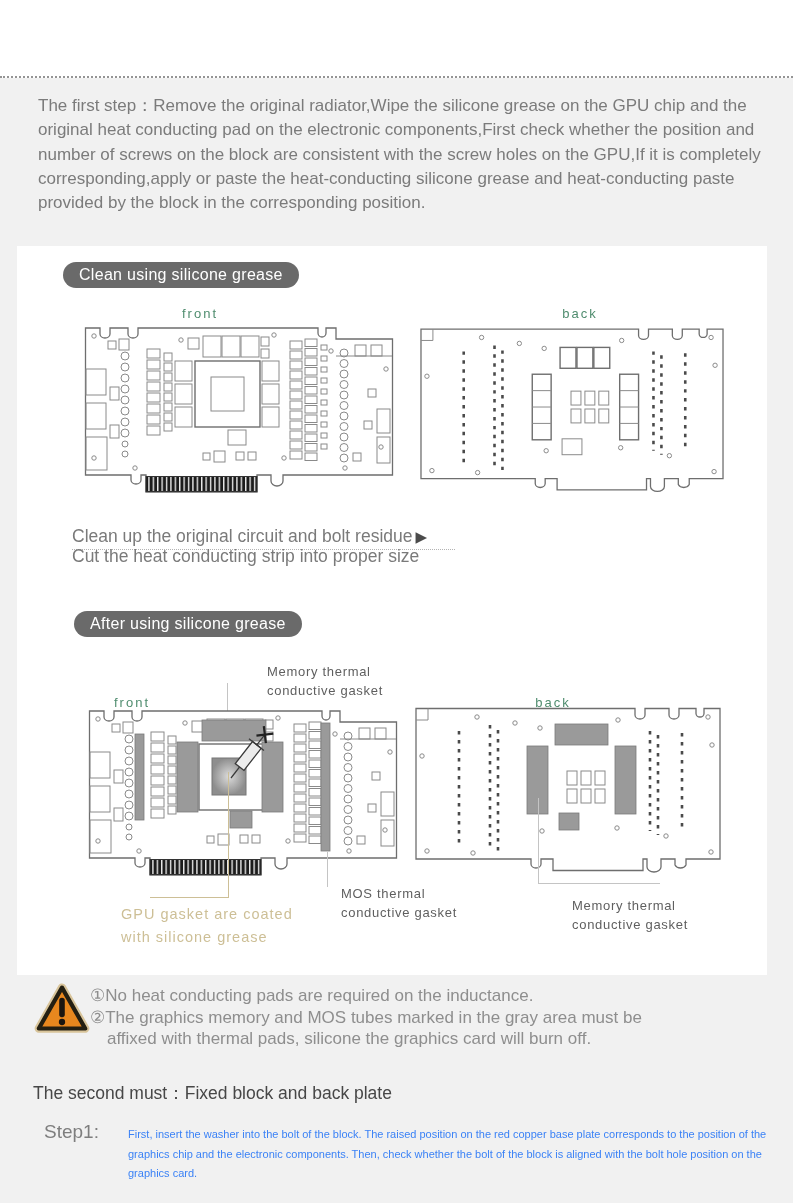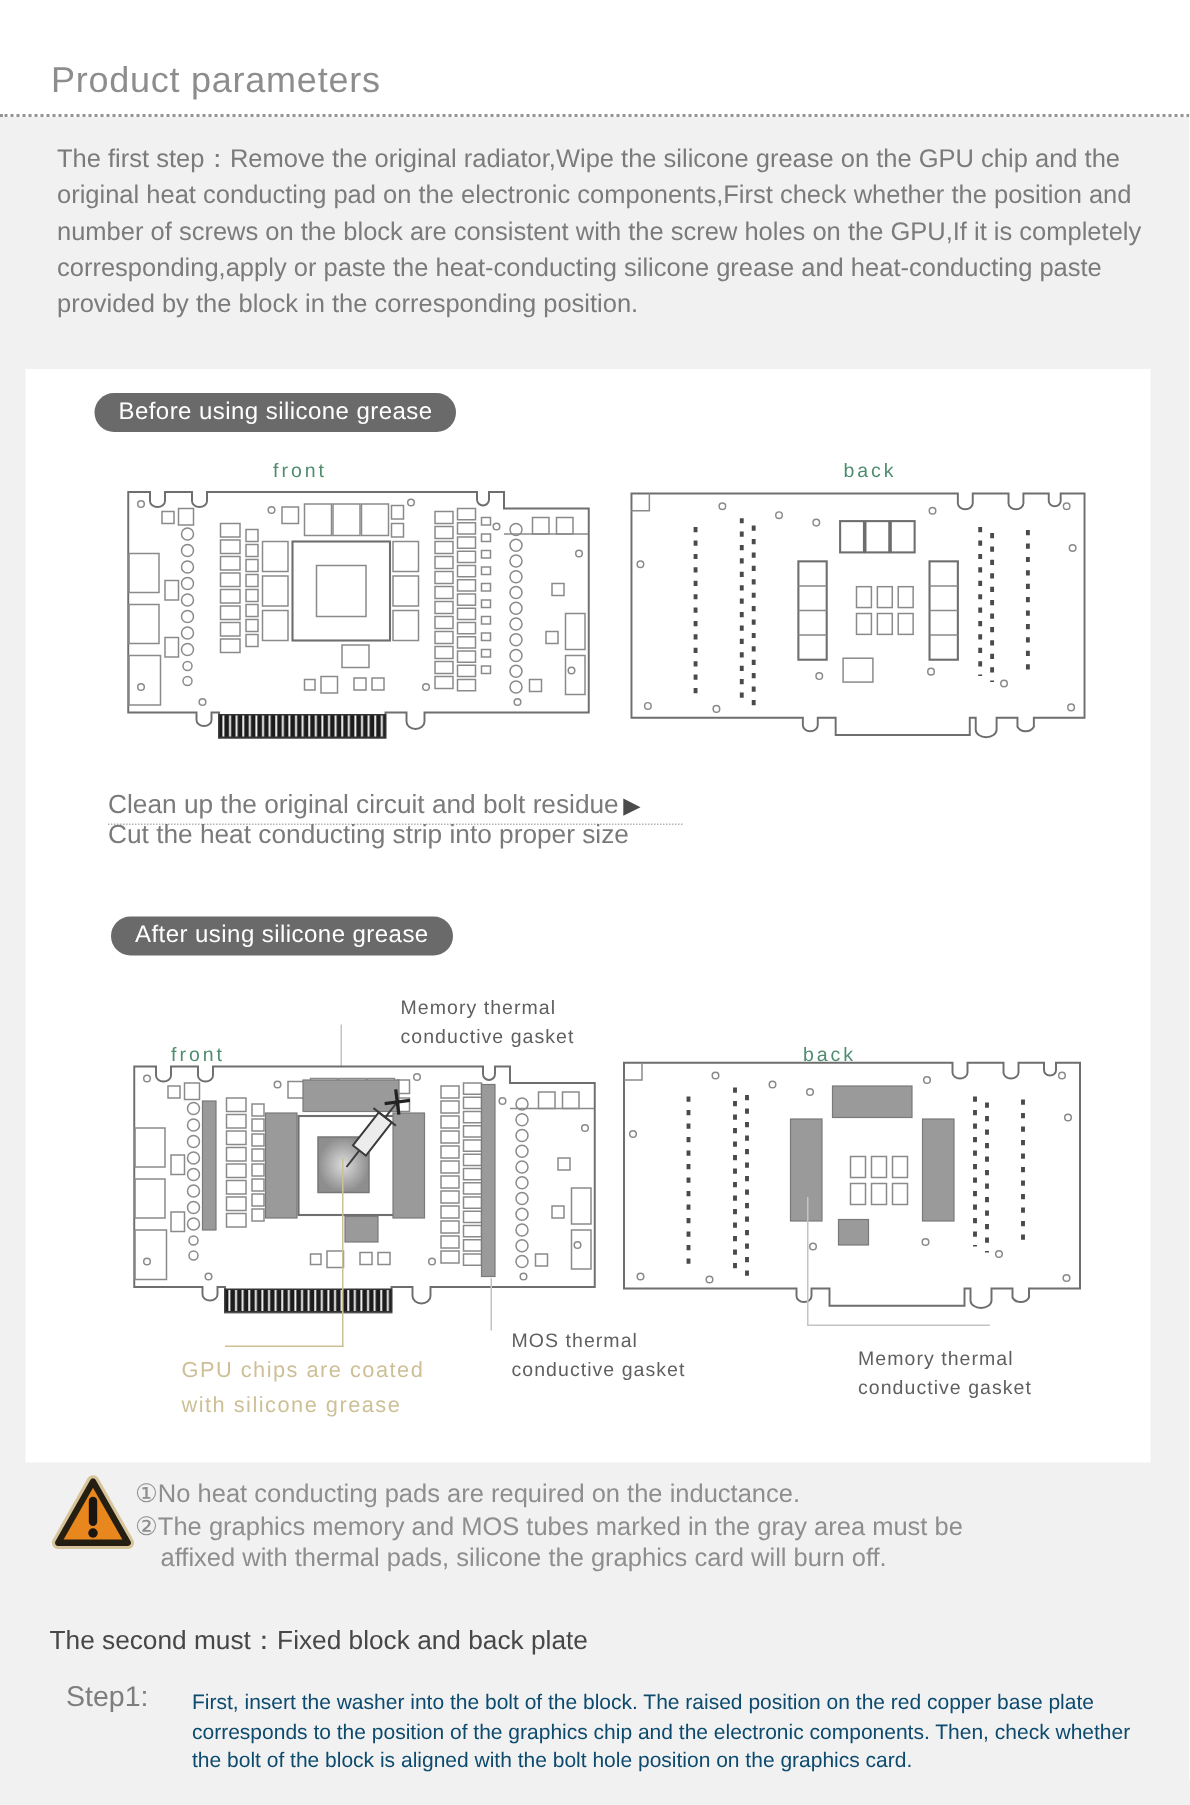--- a/index.html
+++ b/index.html
@@ -55,34 +55,33 @@
   .leader-tan{background:#cdbf96}
   #ld-gpu-v{left:228px;top:772px;width:1px;height:126px}
   #ld-gpu-h{left:150px;top:897px;width:79px;height:1px}
 
   #warn-icon{left:34px;top:983px;width:56px;height:52px}
   .warn{left:90px;font-size:17px;color:#8e8e8e;white-space:nowrap}
   #warn1{top:985px} #warn2{top:1007px} #warn3{left:107px;top:1029px}
 
   .h2{left:33px;top:1081px;font-size:17.5px;color:#474747}
   .step-label{left:44px;top:1121px;font-size:19px;color:#7e7e7e}
-  .step-text{left:128px;top:1125px;width:648px;font-size:14px;line-height:19.5px;color:#0c4a6e}
+  .step-text{left:128px;top:1125px;width:648px;font-size:11px;line-height:19.5px;color:#3b82f6}
 </style>
 </head>
 <body>
 
 <div class="page">
 
-  <div class="abs title">Product parameters</div>
   <div class="abs dotline"></div>
   <div class="abs graybg"></div>
   <div class="abs intro">The first step：Remove the original radiator,Wipe the silicone grease on the GPU chip and the original heat conducting pad on the electronic components,First check whether the position and number of screws on the block are consistent with the screw holes on the GPU,If it is completely corresponding,apply or paste the heat-conducting silicone grease and heat-conducting paste provided by the block in the corresponding position.</div>
   <div class="abs panel"></div>
 
-  <div class="abs badge" id="badge1">Before using silicone grease</div>
+  <div class="abs badge" id="badge1">Clean using silicone grease</div>
   <div class="abs pcb-label" id="lbl-front1">front</div>
   <div class="abs pcb-label" id="lbl-back1">back</div>
 
   <svg id="boardA" class="board" viewBox="0 0 310 170">
     <defs>
       <pattern id="pcieA" width="4.4" height="15" patternUnits="userSpaceOnUse">
         <rect width="4.4" height="15" fill="#1c1c1c"></rect>
           <rect x="2.7" width="1.3" height="15" fill="#f5f5f5"></rect>
       </pattern>
     </defs>
@@ -468,21 +467,21 @@
 
   <div class="abs leader" id="ld-mos"></div>
   <div class="abs ann" id="ann-mos">
     <div>MOS thermal</div>
     <div>conductive gasket</div>
   </div>
 
   <div class="abs leader-tan leader" id="ld-gpu-v" style="background:#cdbf96"></div>
   <div class="abs leader-tan leader" id="ld-gpu-h" style="background:#cdbf96"></div>
   <div class="abs ann" id="ann-gpu">
-    <div>GPU chips are coated</div>
+    <div>GPU gasket are coated</div>
     <div>with silicone grease</div>
   </div>
 
   <div class="abs leader" id="ld-mem-back-v"></div>
   <div class="abs leader" id="ld-mem-back-h"></div>
   <div class="abs ann" id="ann-mem-back">
     <div>Memory thermal</div>
     <div>conductive gasket</div>
   </div>
 

